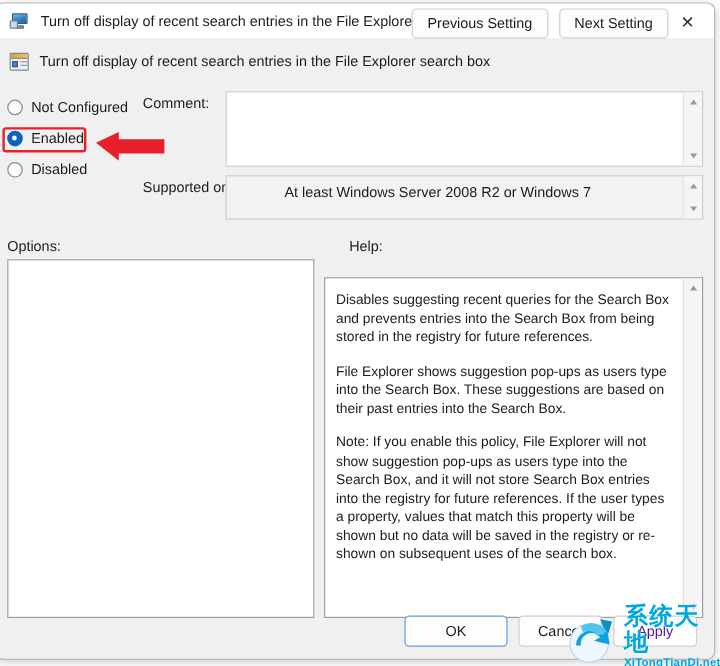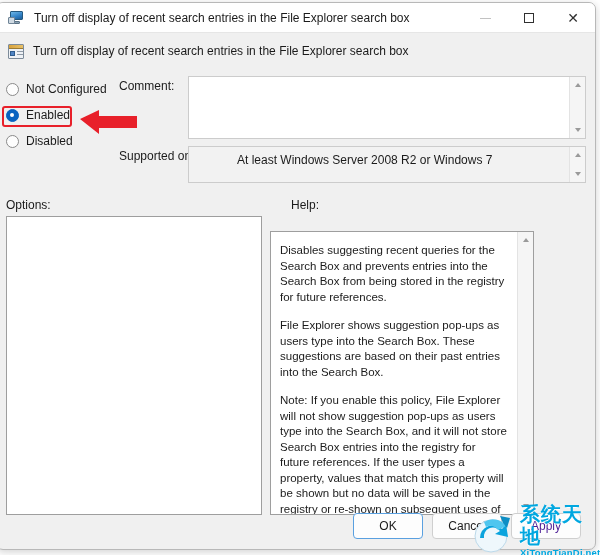--- a/index.html
+++ b/index.html
@@ -275,21 +275,21 @@
     left: 9px; top: 213px;
     width: 256px; height: 299px;
     background: #ffffff;
     border: 1px solid #9e9e9e;
   }
 
   
   .help-panel {
     position: absolute;
     left: 273px; top: 228px;
-    width: 264px; height: 284px;
+    width: 316px; height: 284px;
     background: #ffffff;
     border: 1px solid #9e9e9e;
     display: flex;
     justify-content: center;
   }
   .help-text {
     flex: 1;
     padding: 11px 9px 0 9px;
     font-size: 11.5px;
     line-height: 15.5px;
@@ -298,21 +298,21 @@
   }
   .help-text p { margin: 0 0 13px 0; }
 
   
   .footer-buttons {
     position: absolute;
     right: 14px; bottom: 10px;
     display: flex; gap: 9px;
   }
   .btn-ok {
-    width: 70px; height: 26px;
+    width: 86px; height: 26px;
     border: 1.6px solid #5aa0e0;
     background: #fdfdfd;
     border-radius: 4px;
     font-size: 12px;
     color: #1b1b1b;
     font-family: "Liberation Sans", sans-serif;
     line-height: 22px;
     cursor: default;
   }
   .btn-cancel {
@@ -398,20 +398,24 @@
     </div>
 
     <div class="headerrow">
       <div class="policy-icon">
         <div class="pbar"></div>
           <div class="pcell"></div>
           <div class="pline1"></div>
           <div class="pline2"></div>
       </div>
       <div class="header-text">Turn off display of recent search entries in the File Explorer search box</div>
+    </div>
+    <div class="header-buttons">
+      <button class="btn">Previous Setting</button>
+      <button class="btn">Next Setting</button>
     </div>
 
     <div class="radio-group">
       <label class="radio-row">
         <span class="radio-dot"></span>
         <span class="radio-label">Not Configured</span>
       </label>
       <label class="radio-row checked">
         <span class="radio-dot"></span>
         <span class="radio-label">Enabled</span>

